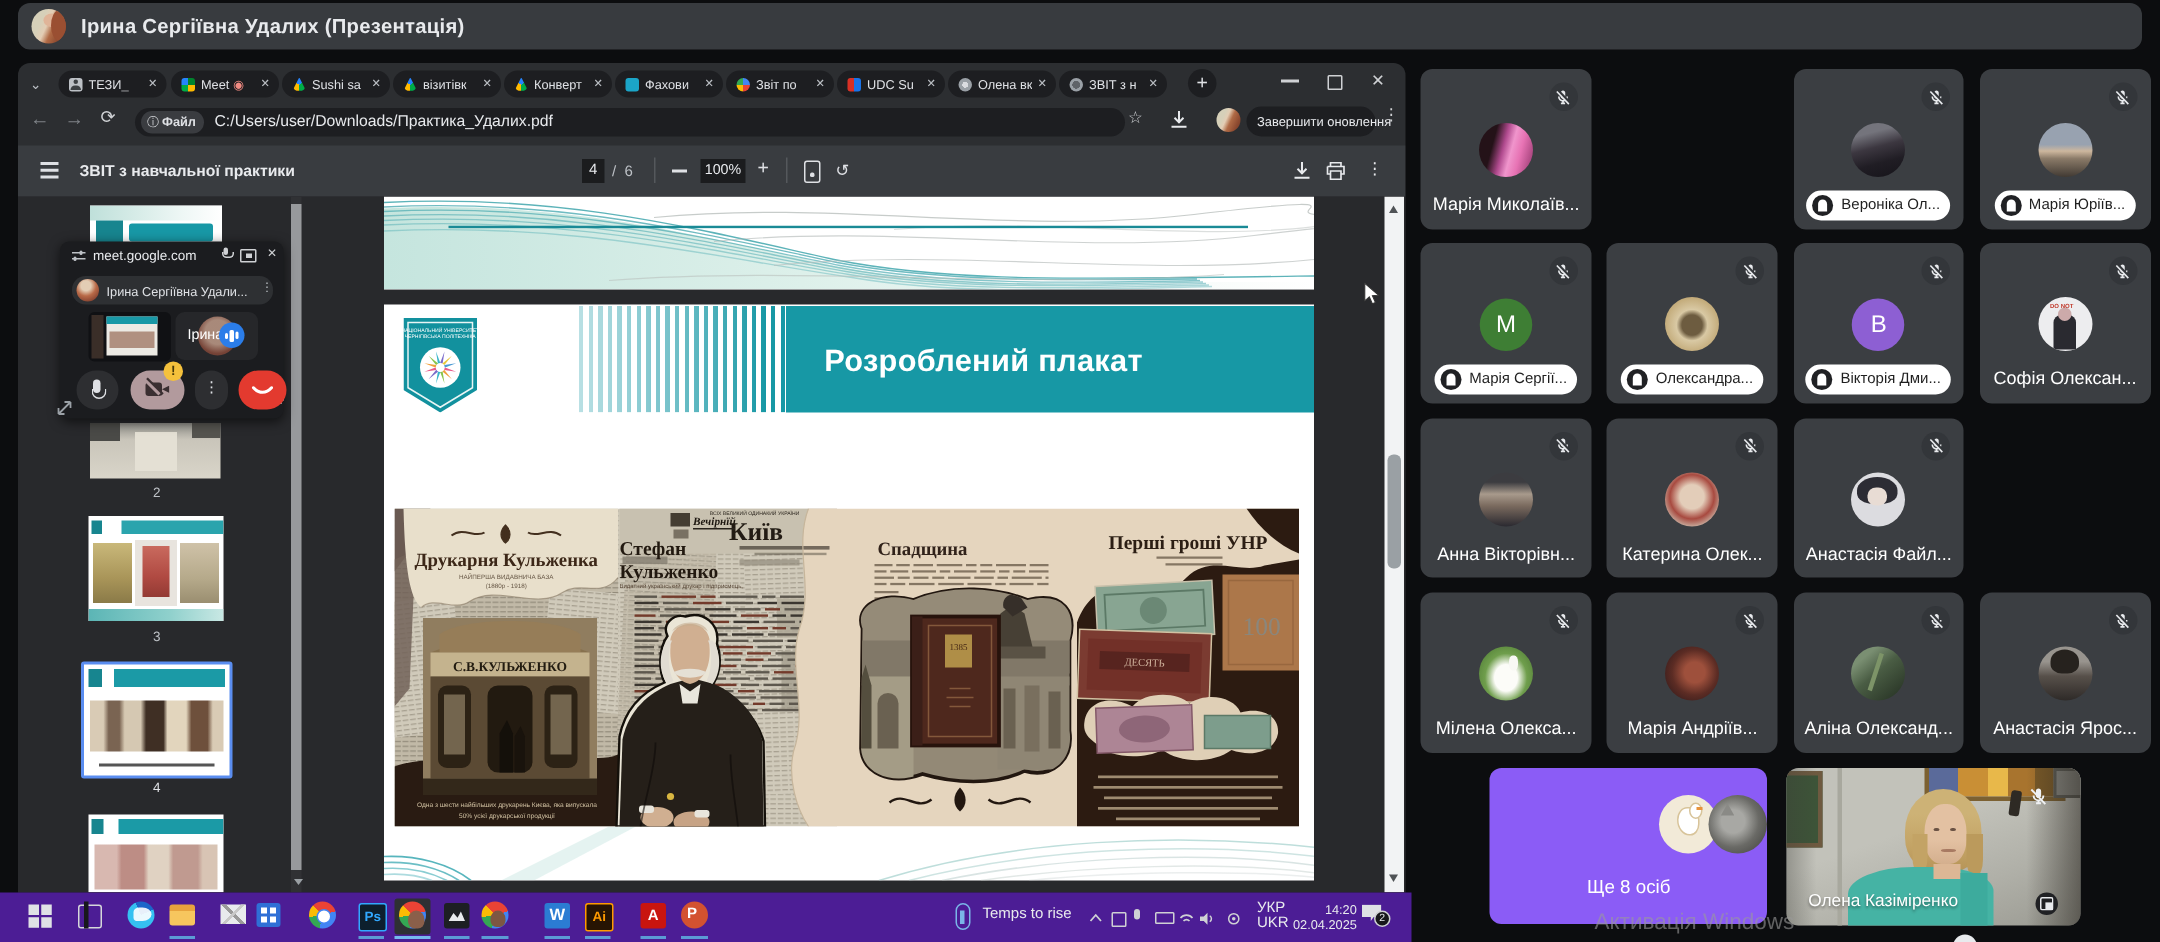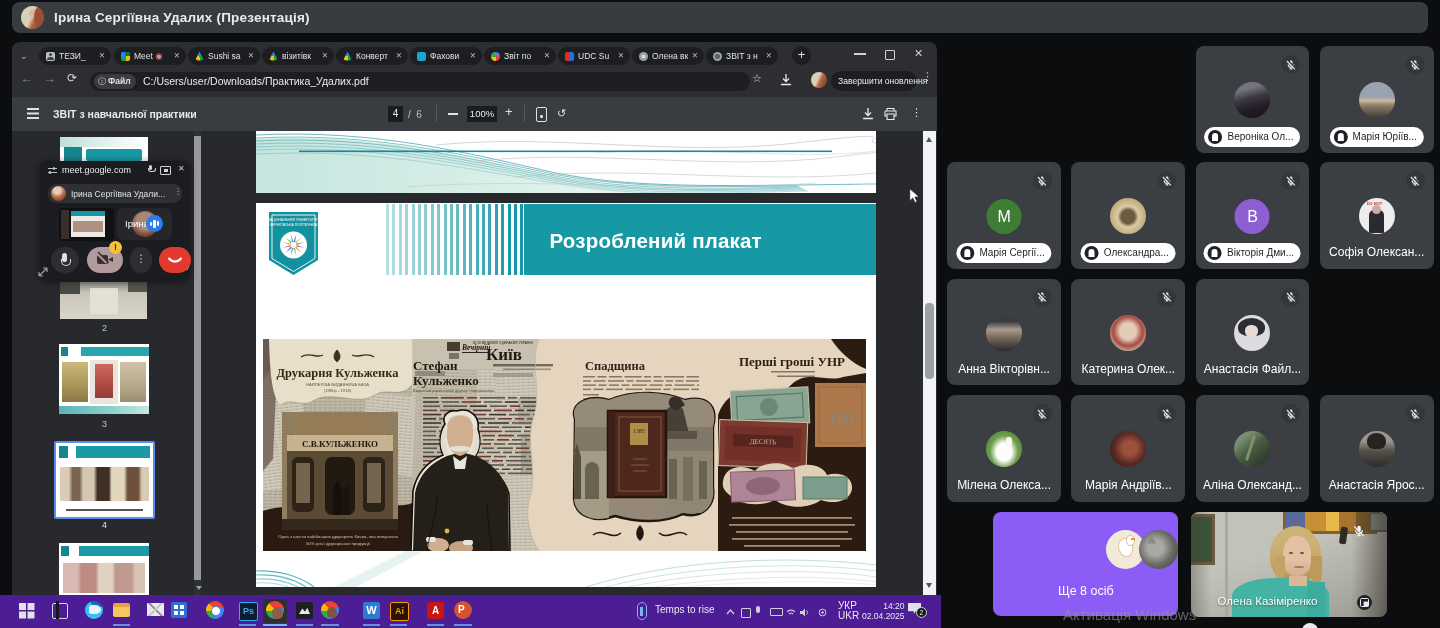--- a/index.html
+++ b/index.html
@@ -686,20 +686,36 @@
       <circle cx="4.5" cy="4.5" r="3.4" stroke="#cfd1d4" stroke-width="1" fill="none"></circle>
       <circle cx="4.5" cy="4.5" r="1.2" fill="#cfd1d4"></circle>
     </svg>
     <div class="abs" style="left:838px;top:6px;color:#e8eaed;font-size:10px;line-height:10px;">УКР<br>UKR</div>
     <div class="abs" style="left:862px;top:6px;color:#e8eaed;font-size:8.5px;line-height:10px;text-align:right;">14:20<br>02.04.2025</div>
     <div class="abs" style="left:908px;top:8px;width:13px;height:11px;background:#dfe1e5;clip-path:polygon(0 0,100% 0,100% 75%,60% 75%,45% 100%,45% 75%,0 75%);"></div>
     <div class="abs" style="left:916px;top:12px;width:9px;height:9px;border:1px solid #cfd1d4;border-radius:50%;color:#e8eaed;font-size:7px;text-align:center;line-height:9px;background:#17181b;">2</div>
   </div>
 
 <div id="grid" class="abs" style="left:940px;top:0;width:500px;height:628px;">
+  <div class="tile" style="left:7.2px;top:46px;">
+      <div class="mute">
+        <svg width="12" height="12" viewBox="0 0 12 12">
+          <g fill="none" stroke="#e8eaed" stroke-width="1.1">
+            <path d="M6 1.4c-.85 0-1.5.65-1.5 1.5v2.5c0 .85.65 1.5 1.5 1.5s1.5-.65 1.5-1.5V2.9c0-.85-.65-1.5-1.5-1.5z" fill="#e8eaed" stroke="none"></path>
+            <path d="M3.2 5.4c0 1.55 1.25 2.8 2.8 2.8s2.8-1.25 2.8-2.8"></path>
+            <path d="M6 8.2v1.7"></path>
+            <path d="M4.6 9.9h2.8"></path>
+          </g>
+          <path d="M2.6 1.4l8 8.4" stroke="#33363a" stroke-width="2"></path>
+          <path d="M1.9 2l8 8.4" stroke="#e8eaed" stroke-width="1.1"></path>
+        </svg>
+      </div>
+      <div class="ava" style="background:linear-gradient(105deg,#241218 0 28%,#b04a8e 45%,#f095cc 58%,#e773b4 72%,#8e3268 100%);"></div>
+      <div class="nm">Марія Миколаїв...</div>
+    </div>
   <div class="tile" style="left:255.6px;top:46px;">
       <div class="mute">
         <svg width="12" height="12" viewBox="0 0 12 12">
           <g fill="none" stroke="#e8eaed" stroke-width="1.1">
             <path d="M6 1.4c-.85 0-1.5.65-1.5 1.5v2.5c0 .85.65 1.5 1.5 1.5s1.5-.65 1.5-1.5V2.9c0-.85-.65-1.5-1.5-1.5z" fill="#e8eaed" stroke="none"></path>
             <path d="M3.2 5.4c0 1.55 1.25 2.8 2.8 2.8s2.8-1.25 2.8-2.8"></path>
             <path d="M6 8.2v1.7"></path>
             <path d="M4.6 9.9h2.8"></path>
           </g>
           <path d="M2.6 1.4l8 8.4" stroke="#33363a" stroke-width="2"></path>
@@ -944,21 +960,21 @@
   <div class="abs" style="left:116px;top:70px;width:18px;height:36px;background:#3dab9d;"></div>
   <div class="abs" style="right:21px;top:12px;width:14px;height:14px;"><svg width="14" height="14" viewBox="0 0 12 12">
           <g fill="none" stroke="#f0f2f4" stroke-width="1.1">
             <path d="M6 1.4c-.85 0-1.5.65-1.5 1.5v2.5c0 .85.65 1.5 1.5 1.5s1.5-.65 1.5-1.5V2.9c0-.85-.65-1.5-1.5-1.5z" fill="#f0f2f4" stroke="none"></path>
             <path d="M3.2 5.4c0 1.55 1.25 2.8 2.8 2.8s2.8-1.25 2.8-2.8"></path>
             <path d="M6 8.2v1.7"></path>
             <path d="M4.6 9.9h2.8"></path>
           </g>
           <path d="M1.9 2l8 8.4" stroke="#f0f2f4" stroke-width="1.1"></path>
         </svg></div>
-  <div class="abs" style="left:15px;top:83px;color:#fff;font-size:11.5px;text-shadow:0 1px 2px rgba(0,0,0,.45);margin-left:12px;">Олена Казіміренко</div>
+  <div class="abs" style="left:15px;top:83px;color:#fff;font-size:11.5px;text-shadow:0 1px 2px rgba(0,0,0,.45);">Олена Казіміренко</div>
   <div class="abs" style="left:166px;top:83px;width:15px;height:15px;background:#202124;border-radius:50%;">
         <svg width="9" height="9" viewBox="0 0 9 9" style="position:absolute;left:3px;top:3px;">
           <rect x="0.5" y="0.5" width="8" height="8" rx="1" fill="none" stroke="#e8eaed" stroke-width="1"></rect>
           <rect x="3.6" y="3.6" width="4.9" height="4.9" fill="#e8eaed"></rect>
         </svg>
       </div>
 </div>
 <div class="abs" style="left:123px;top:606px;color:#9a9a9a;opacity:.6;font-size:15px;">Активація Windows</div>
 <div class="abs" style="left:362px;top:623px;width:16px;height:10px;border-radius:8px 8px 0 0;background:#e8eaed;"></div>
 </div>

